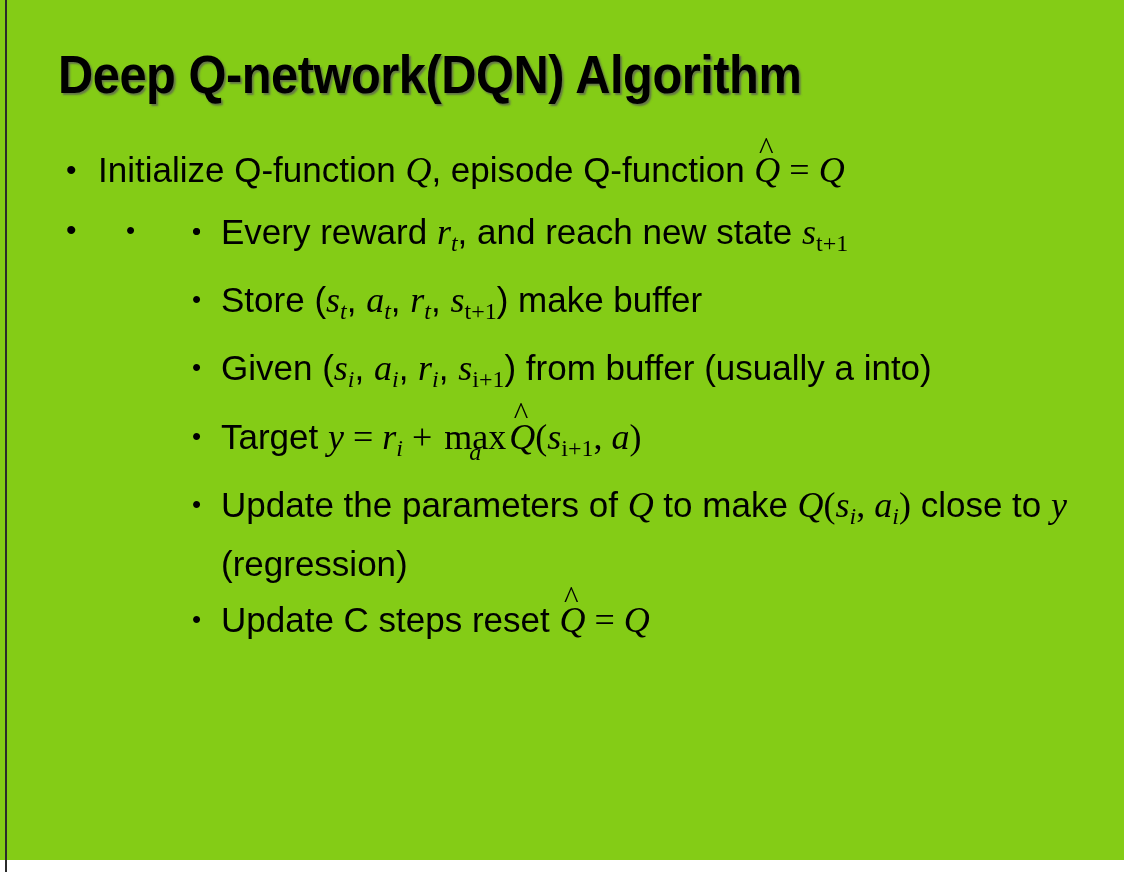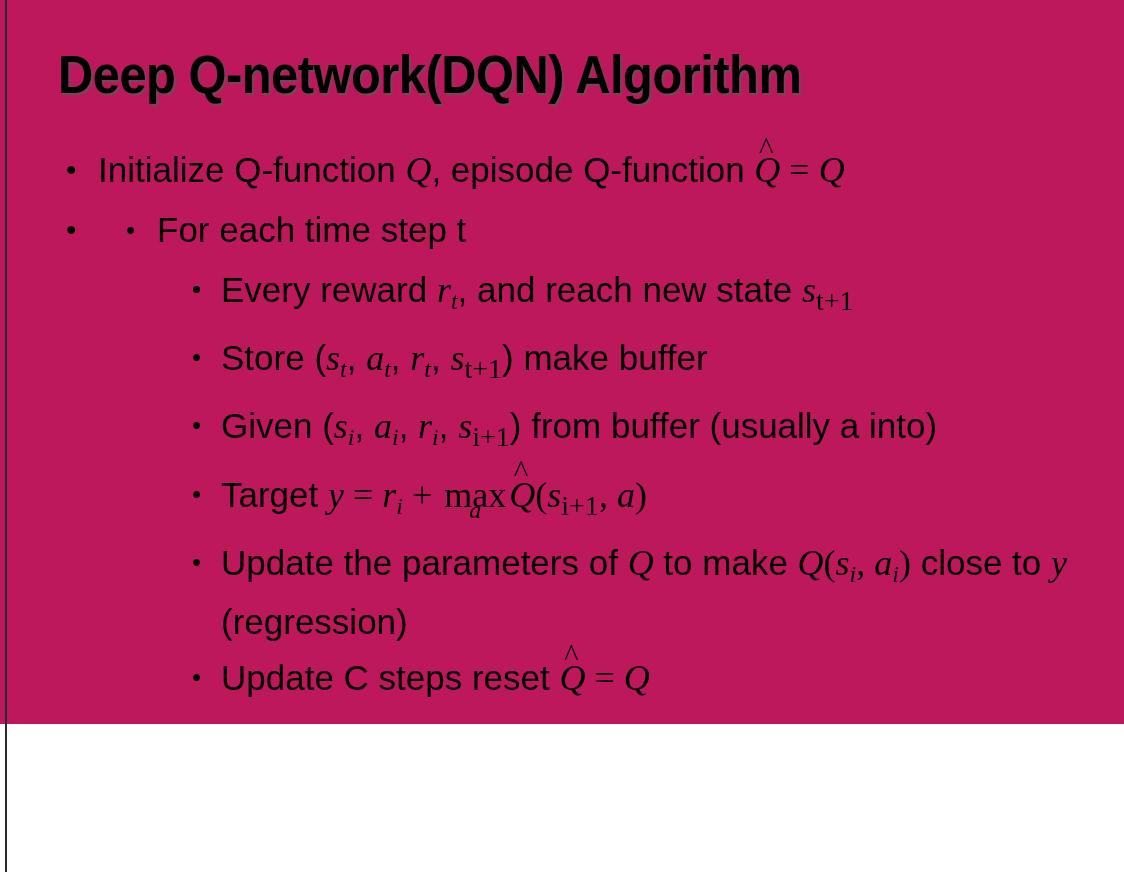--- a/index.html
+++ b/index.html
@@ -11,22 +11,22 @@
     height: 872px;
     background: #ffffff;
     font-family: "Liberation Sans", sans-serif;
     color: #000000;
     overflow: hidden;
   }
 
   .slide {
     position: relative;
     width: 1124px;
-    height: 724px;
-    background: #be185d;
+    height: 860px;
+    background: #84cc16;
     box-sizing: border-box;
   }
 
   
   .left-rule {
     position: absolute;
     left: 5px;
     top: 0;
     width: 2px;
     height: 872px;
@@ -109,21 +109,21 @@
   }
   .sub {
     font-family: "Liberation Serif", serif;
     font-style: italic;
     font-size: 24px;
     vertical-align: -0.30em;
   }
   .sub-up {
     font-family: "Liberation Serif", serif;
     font-style: normal;
-    font-size: 28px;
+    font-size: 24px;
     vertical-align: -0.30em;
   }
   .hat {
     position: relative;
     display: inline-block;
   }
   .hat > .hat-mark {
     position: absolute;
     left: 50%;
     top: -0.46em;
@@ -177,21 +177,20 @@
       <span class="marker">•</span>
       <span class="btext"><span>Initialize Q-function </span><span class="math">Q</span><span>, episode Q-function </span><span class="math hat"><span>Q</span><span class="hat-mark">^</span></span><span class="op"> = </span><span class="math">Q</span></span>
     </div>
 
     <div class="bullet lvl1">
       <span class="marker">•</span>
     </div>
 
     <div class="bullet lvl2">
       <span class="marker">•</span>
-      <span class="btext">For each time step t</span>
     </div>
 
     <div class="bullet lvl3">
       <span class="marker">•</span>
     </div>
 
     <div class="bullet lvl3">
       <span class="marker">•</span>
       <span class="btext"><span>Every reward </span><span class="math">r</span><span class="sub">t</span><span>, and reach new state </span><span class="math">s</span><span class="sub-up">t+1</span></span>
     </div>

